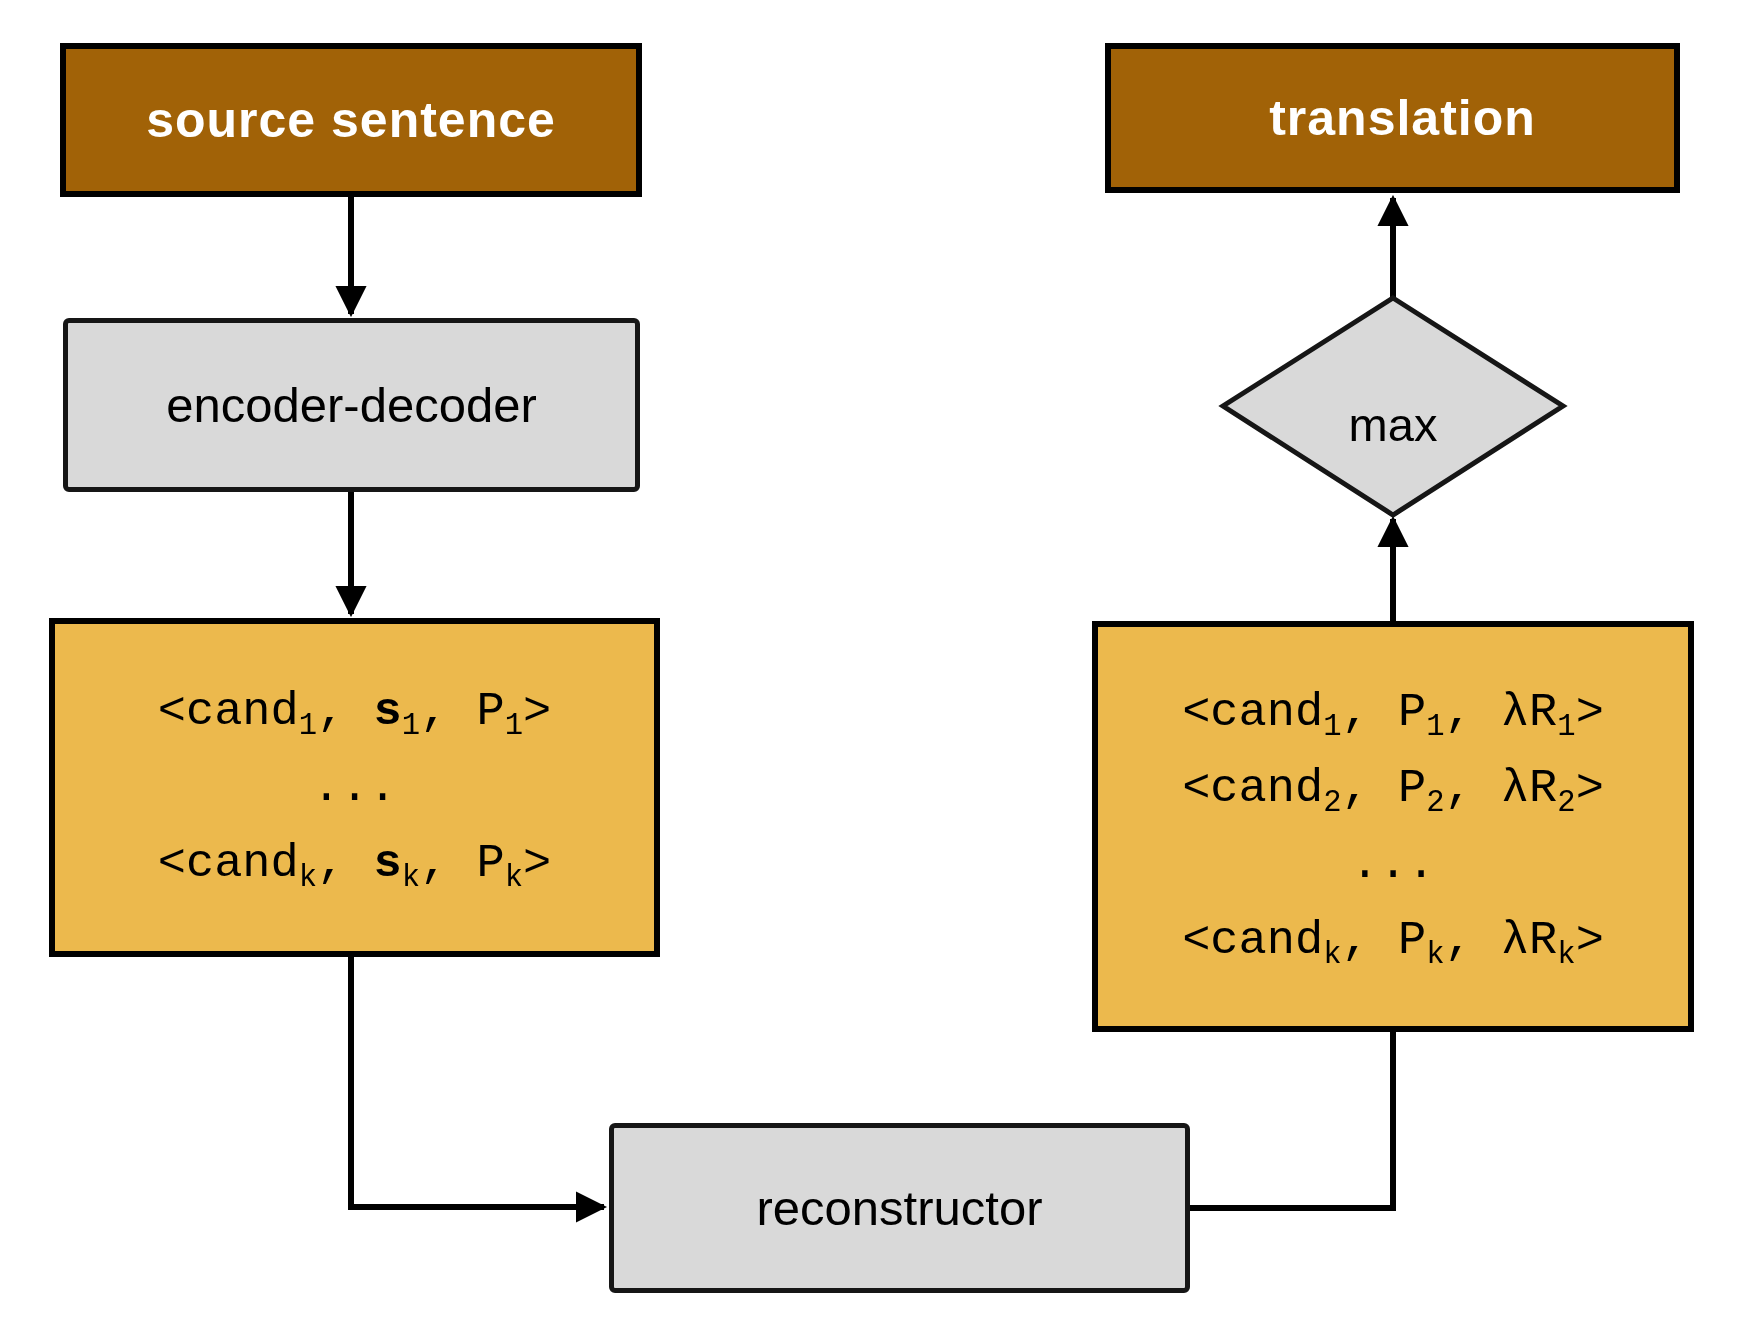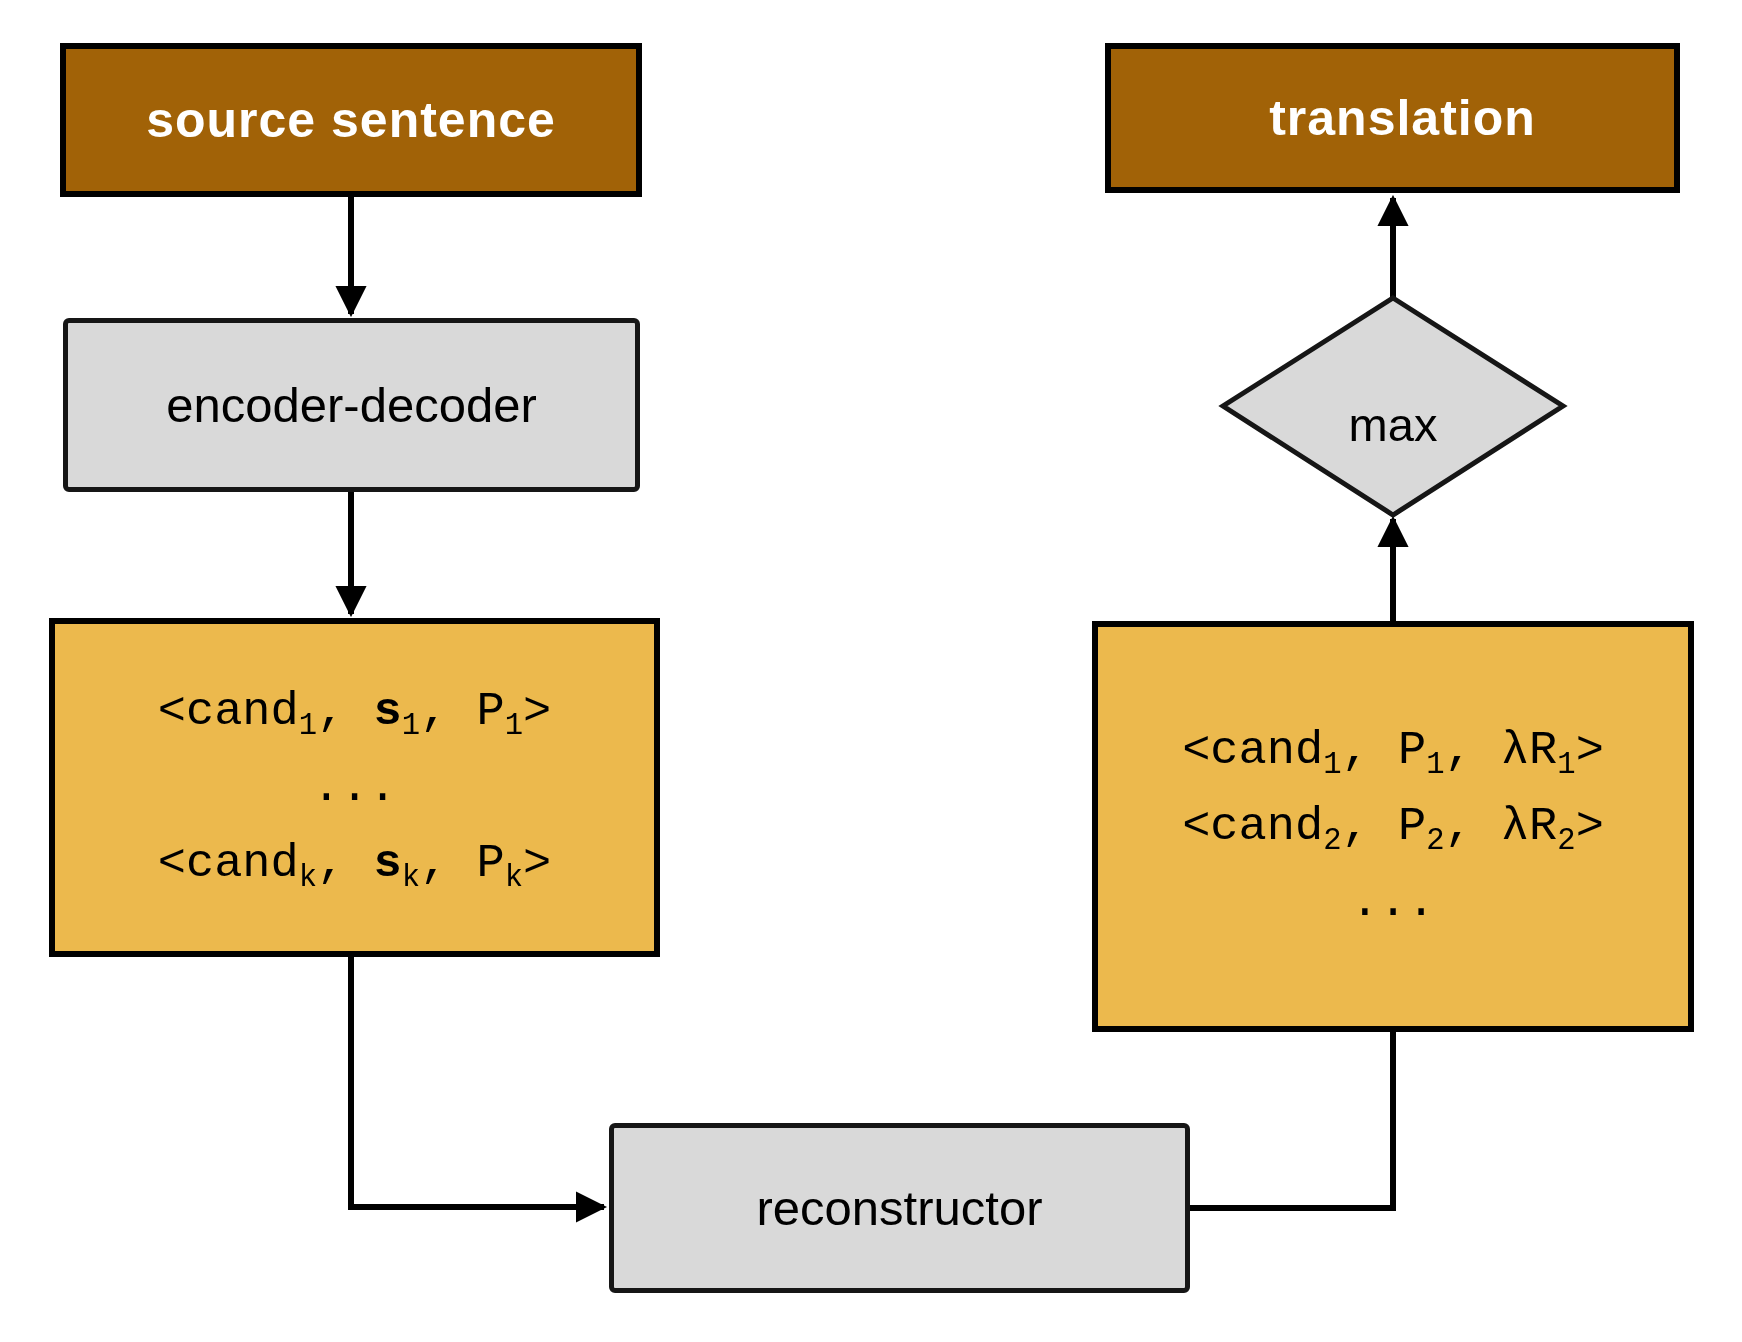--- a/index.html
+++ b/index.html
@@ -91,15 +91,16 @@
   <div class="node blue translation-box">
     <span>translation</span>
   </div>
 
   <div class="diamond-label max-label">max</div>
 
   <div class="node orange right-cands-box">
     <div class="cand-line">&lt;cand<sub>1</sub>, P<sub>1</sub>, λR<sub>1</sub>&gt;</div>
     <div class="cand-line">&lt;cand<sub>2</sub>, P<sub>2</sub>, λR<sub>2</sub>&gt;</div>
     <div class="cand-line">...</div>
+    <div class="cand-line">&lt;cand<sub>k</sub>, P<sub>k</sub>, λR<sub>k</sub>&gt;</div>
   </div>
 
 </div>
 
 </body></html>

